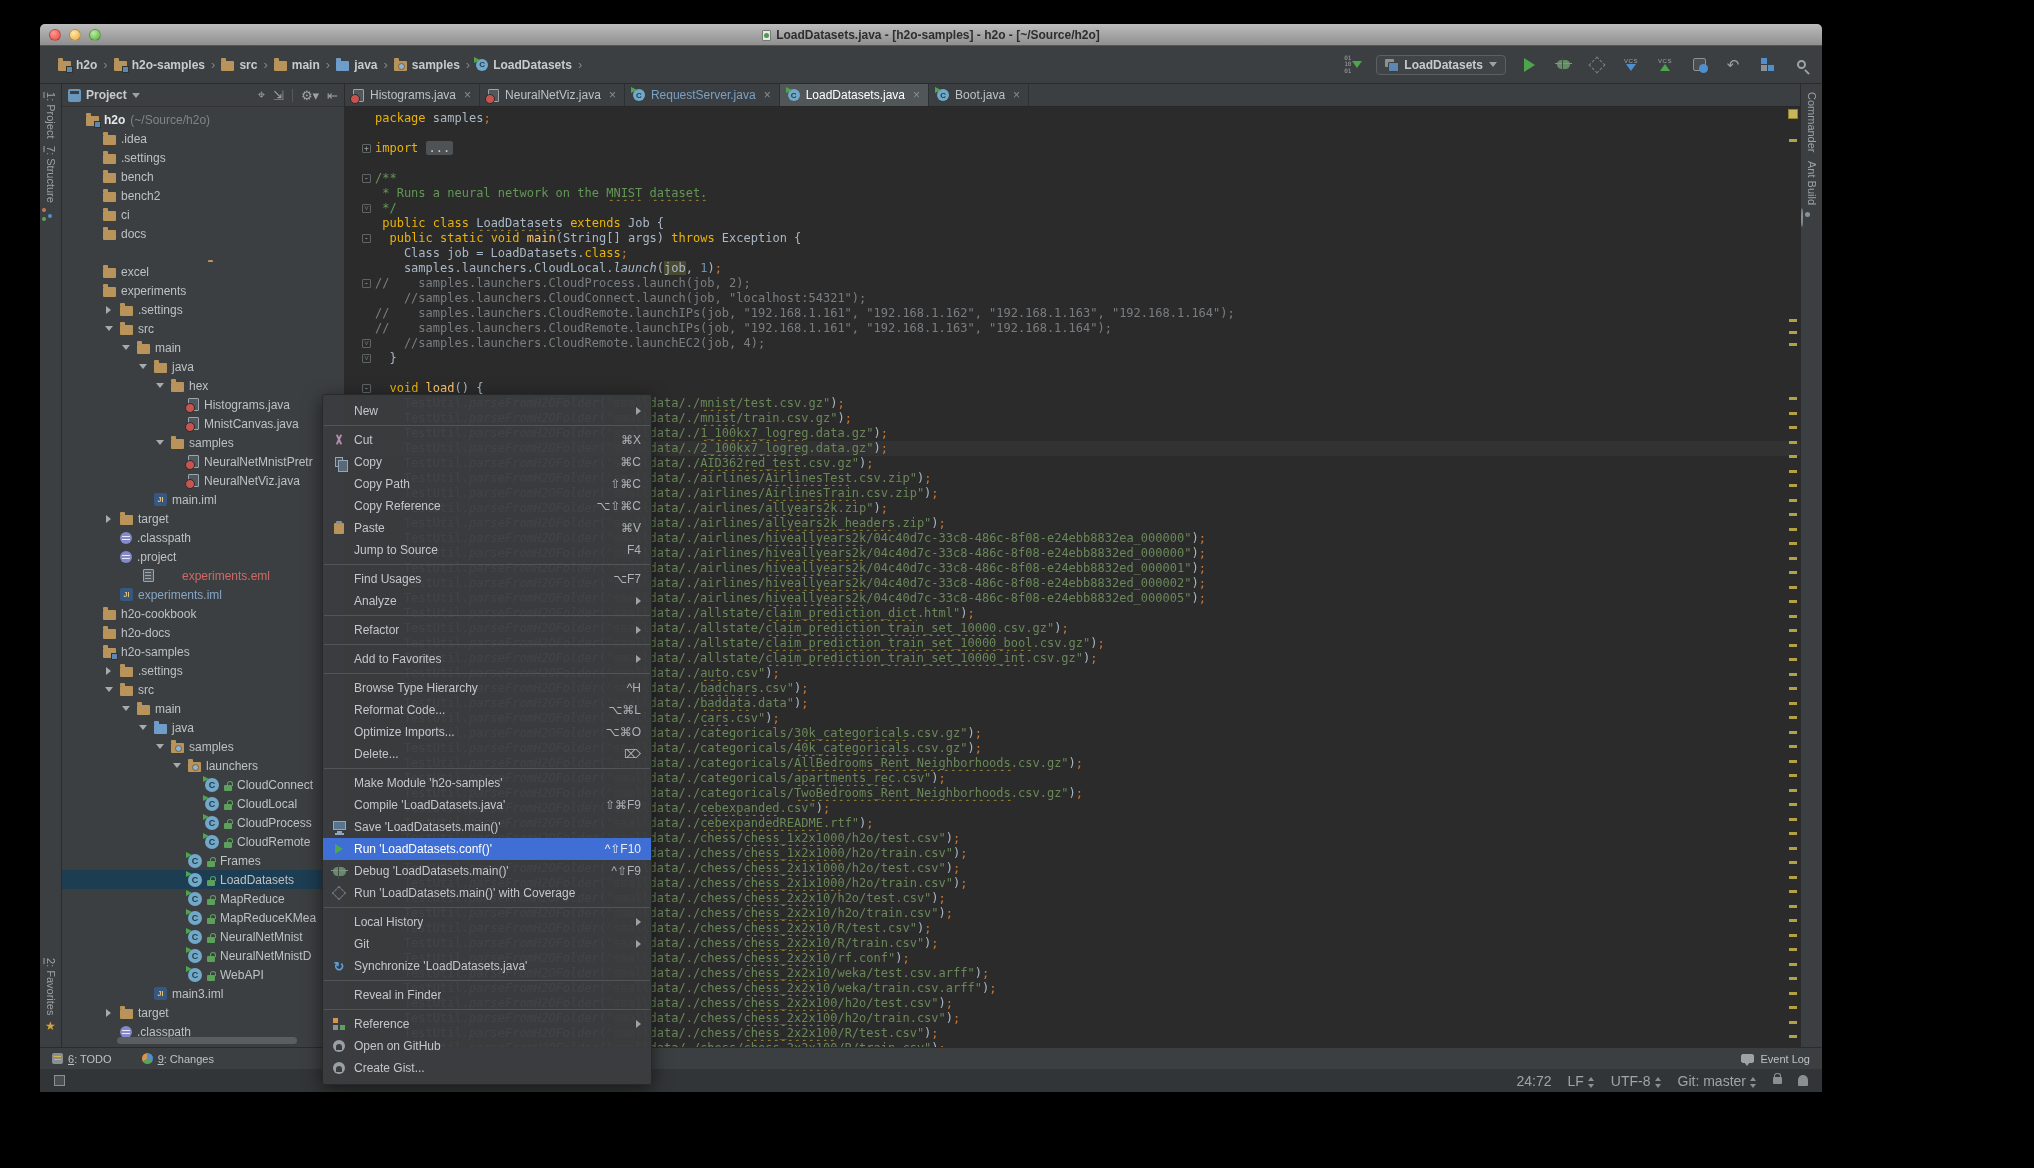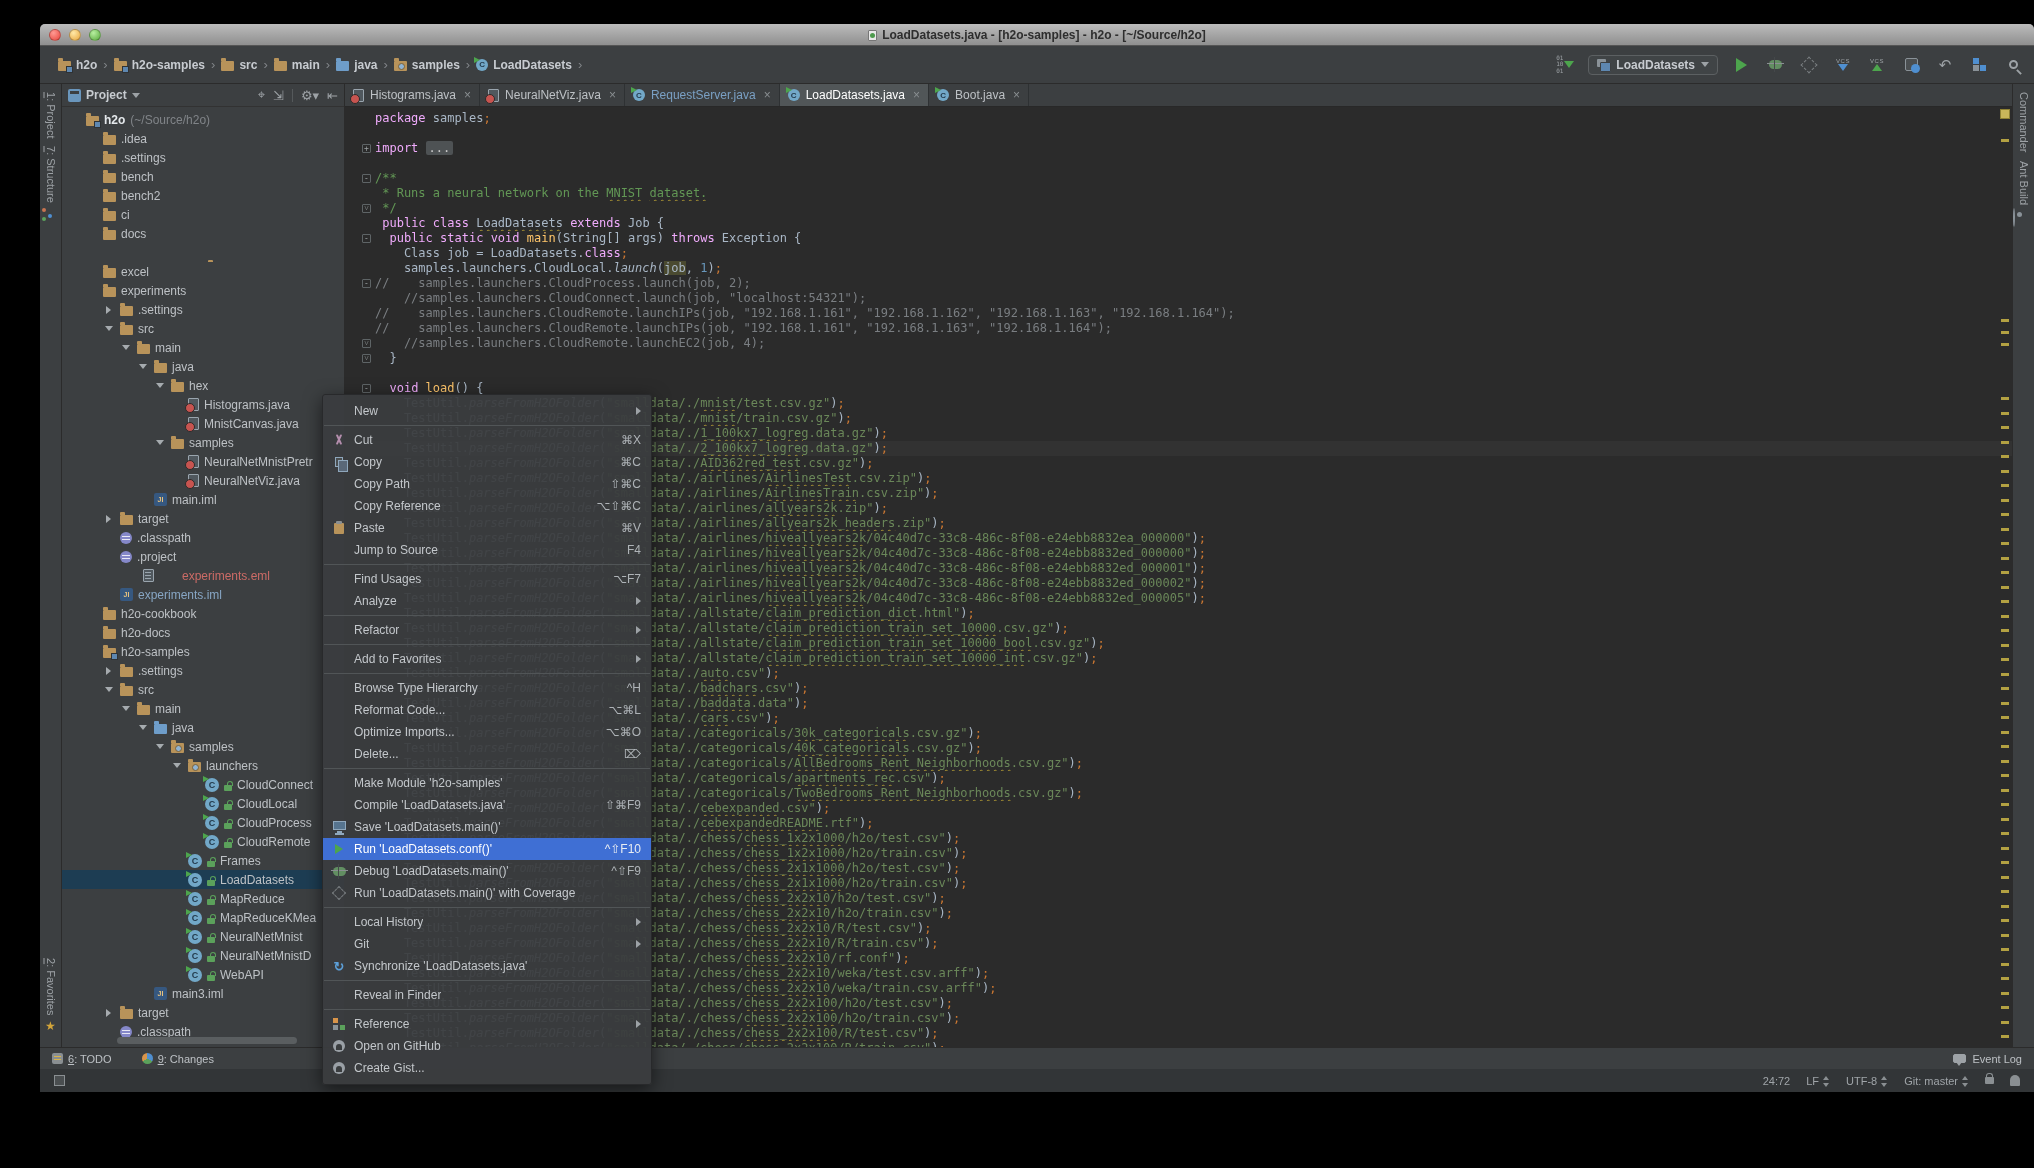--- a/index.html
+++ b/index.html
@@ -1,18 +1,18 @@
 <!DOCTYPE html>
 <html><head>
 <meta charset="utf-8">
 <style>
   html,body{margin:0;padding:0;width:2034px;height:1168px;background:#000;overflow:hidden;
     font-family:"Liberation Sans",sans-serif;-webkit-font-smoothing:antialiased;}
   *{box-sizing:border-box;}
-  #window{position:absolute;left:40px;top:24px;width:1994px;height:1068px;background:#3c3f41;
+  #window{position:absolute;left:40px;top:24px;width:1782px;height:1068px;background:#3c3f41;
     border-radius:5px 5px 0 0;overflow:hidden;}
   
   .titlebar{height:22px;background:linear-gradient(#bcbcbc,#8f8f8f);display:flex;align-items:center;
     position:relative;border-bottom:1px solid #555;}
   .tl{width:12px;height:12px;border-radius:50%;margin-left:8px;border:1px solid rgba(0,0,0,.25);}
   .tl.red{background:radial-gradient(circle at 35% 30%,#ff9a93,#e8453c);margin-left:9px;}
   .tl.yel{background:radial-gradient(circle at 35% 30%,#ffe9a8,#e8a63c);}
   .tl.grn{background:radial-gradient(circle at 35% 30%,#b7eFa0,#58a93c);}
   .title-center{position:absolute;left:0;right:0;text-align:center;font-size:12px;color:#2e2e2e;font-weight:bold;}
   .title-ico{display:inline-block;width:9px;height:11px;background:#e8e8e8;border:1px solid #777;
@@ -111,40 +111,40 @@
   .tab.active{background:#515658;color:#fff;}
   .tab .x{color:#8a8f92;font-size:12px;margin-left:2px;}
   .tab.blue-label .tab-label{color:#7aa0c4;}
   .tab .i-class{width:12px;height:12px;font-size:8px;}
   .code-wrap{flex:1;overflow:hidden;position:relative;padding-top:4px;font-family:"DejaVu Sans Mono",monospace;font-size:12px;}
   .cline{height:15px;line-height:15px;display:flex;white-space:pre;}
   .cline.caret{background:#323232;}
   .gut{flex:0 0 30px;display:flex;justify-content:flex-end;padding-right:4px;align-items:center;}
   .fold{width:9px;height:9px;border:1px solid #5e6466;color:#9da3a5;font-size:8px;line-height:7px;text-align:center;background:#2b2b2b;border-radius:1px;}
   .ctext{flex:1;overflow:hidden;}
-  .sk{color:#f0abfc;} .st{color:#a9b7c6;} .ss{color:#6a8759;} .sc{color:#7a7e82;} .sd{color:#629755;}
+  .sk{color:#eab308;} .st{color:#a9b7c6;} .ss{color:#6a8759;} .sc{color:#7a7e82;} .sd{color:#629755;}
   .sm{color:#ffc66b;} .sn{color:#6897bb;} .so{color:#cc7832;}
   .si{color:#a9b7c6;font-style:italic;}
   .shl{color:#a9b7c6;background:#4a4a30;}
   .sf{background:#4e5254;color:#c8c8c8;border-radius:2px;padding:0 3px;}
   .wavy{text-decoration:underline;text-decoration-style:wavy;text-decoration-color:#a89332;text-underline-offset:2px;text-decoration-thickness:1px;}
   .estripe{position:absolute;top:0;right:0;width:14px;bottom:0;}
   .emark{position:absolute;right:3px;width:8px;height:3px;background:#b3a142;}
   .filestatus{position:absolute;top:2px;right:2px;width:10px;height:10px;background:#c8b65a;border:1px solid #8f8233;}
   
   .twbar{height:22px;background:#3c3f41;border-top:1px solid #2b2b2b;display:flex;align-items:center;padding:0 12px;gap:30px;color:#bdc1c5;font-size:11px;}
   .twitem{display:flex;align-items:center;gap:5px;}
   .twitem u{text-decoration:underline;}
   .todoico{width:11px;height:11px;background:#8a8f92;border-radius:2px;position:relative;}
   .todoico::after{content:"";position:absolute;left:2px;top:3px;width:7px;height:1px;background:#d8b44a;box-shadow:0 3px 0 #d8b44a;}
   .chgico{width:11px;height:11px;border-radius:50%;background:conic-gradient(#4f8fd0 0 33%,#5ba15b 33% 66%,#d8944a 66% 100%);}
   .bubble{width:13px;height:9px;border:1px solid #9da2a6;border-radius:2px;position:relative;background:#9da2a6;}
   .bubble::after{content:"";position:absolute;left:2px;bottom:-4px;border-left:3px solid transparent;border-right:3px solid transparent;border-top:4px solid #9da2a6;}
   .eventlog{margin-left:auto;display:flex;align-items:center;gap:6px;}
-  .statusbar{height:23px;background:#323537;display:flex;align-items:center;padding:0 14px;color:#9fa4a8;font-size:11px;gap:18px;}
+  .statusbar{height:23px;background:#323537;display:flex;align-items:center;padding:0 14px;color:#9fa4a8;font-size:14px;gap:18px;}
   .sq-ico{width:11px;height:11px;border:1px solid #8a8f92;background:#4a4e50;}
   .status-right{margin-left:auto;display:flex;align-items:center;gap:16px;}
   .udarrows{display:inline-block;width:7px;height:11px;position:relative;vertical-align:-2px;margin-left:4px;}
   .udarrows::before{content:"";position:absolute;left:0;top:0;border-left:3.5px solid transparent;border-right:3.5px solid transparent;border-bottom:4px solid #8a8f92;}
   .udarrows::after{content:"";position:absolute;left:0;bottom:0;border-left:3.5px solid transparent;border-right:3.5px solid transparent;border-top:4px solid #8a8f92;}
   .locksm{width:9px;height:7px;background:#8a8f92;border-radius:1px;position:relative;display:inline-block;}
   .locksm::before{content:"";position:absolute;top:-4px;left:1px;width:5px;height:4px;border:1px solid #8a8f92;border-bottom:none;border-radius:3px 3px 0 0;}
   .hector{width:10px;height:11px;background:#8a8f92;border-radius:5px 5px 1px 1px;display:inline-block;}
   
   #menu{position:absolute;left:322px;top:394px;width:330px;background:rgba(58,61,63,.94);

